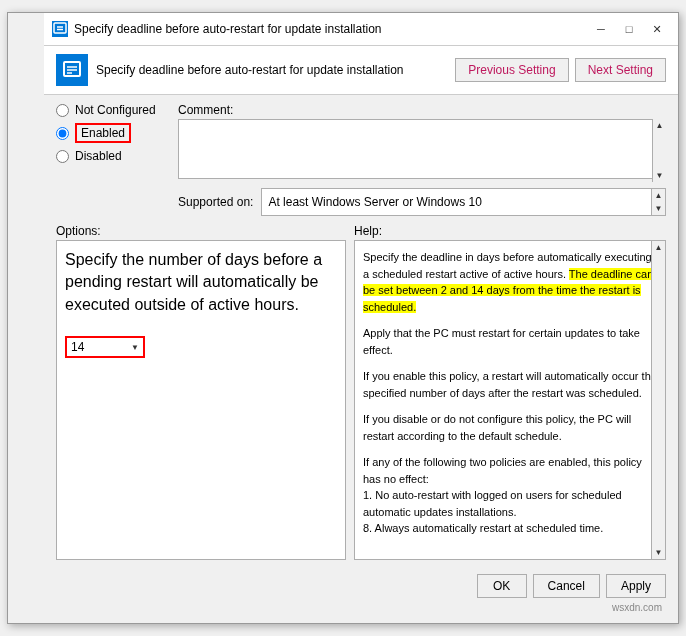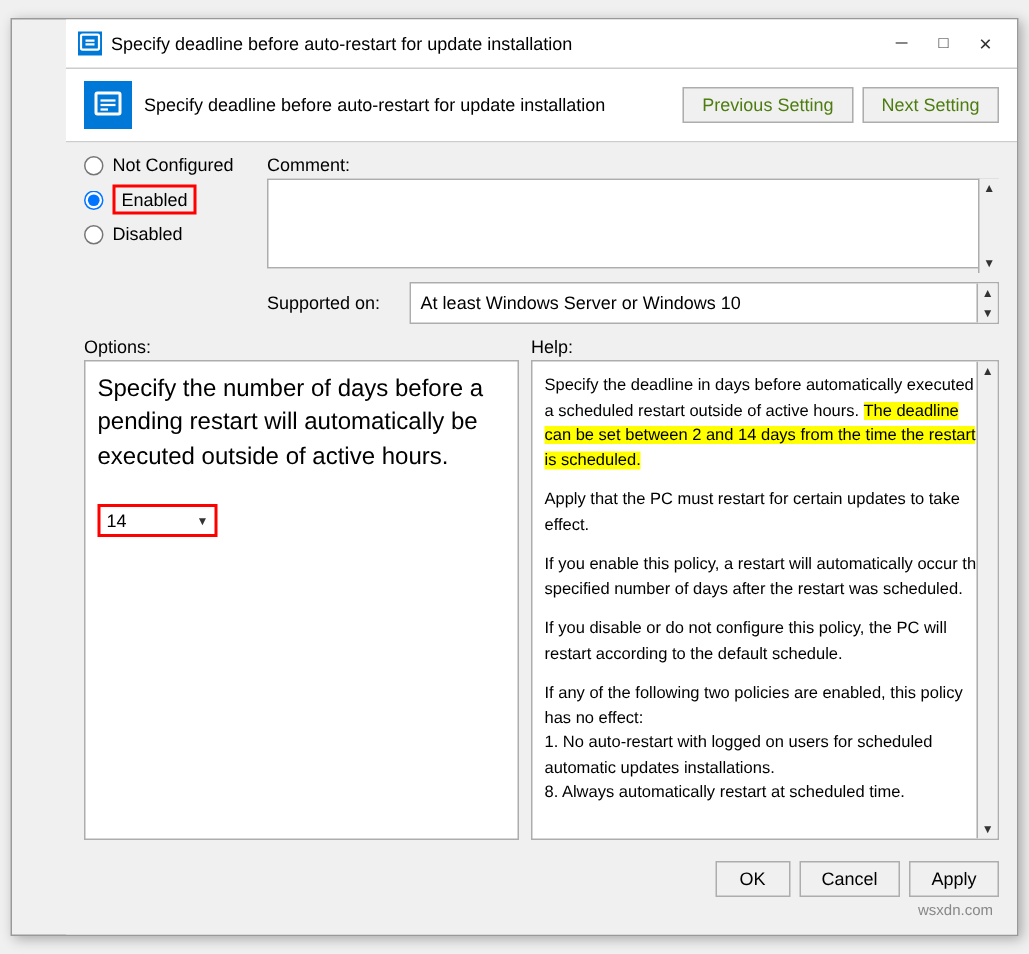--- a/index.html
+++ b/index.html
@@ -89,21 +89,21 @@
     .header-buttons {
       display: flex;
       gap: 6px;
     }
     .nav-btn {
       padding: 4px 12px;
       background: #f0f0f0;
       border: 1px solid #adadad;
       cursor: pointer;
       font-size: 12px;
-      color: #4d7c0f;
+      color: #be185d;
     }
 
     .content-area {
       padding: 8px 12px;
       background: #f0f0f0;
     }
 
     .radio-group {
       display: flex;
       flex-direction: column;
@@ -152,21 +152,21 @@
       border: 1px solid #adadad;
       background: #fff;
       resize: none;
       font-size: 12px;
       padding: 2px;
     }
 
     .supported-row {
       display: flex;
       align-items: center;
-      gap: 20px;
+      gap: 8px;
     }
     .supported-label {
       font-size: 12px;
       white-space: nowrap;
     }
     .supported-box {
       flex: 1;
       border: 1px solid #adadad;
       background: #fff;
       padding: 4px 6px;
@@ -410,21 +410,21 @@
           <div class="dropdown-box">
             <span>14</span>
             <span class="dropdown-arrow">▼</span>
           </div>
         </div>
       </div>
 
       <div class="help-panel">
         <div class="help-text">
           <p>
-            <span>Specify the deadline in days before automatically executed a scheduled restart outside of active hours. </span><span class="highlight">The deadline can be set between 2 and 14 days from the time the restart is scheduled.</span>
+            <span>Specify the deadline in days before automatically executing a scheduled restart active of active hours. </span><span class="highlight">The deadline can be set between 2 and 14 days from the time the restart is scheduled.</span>
           </p>
           <p>Apply that the PC must restart for certain updates to take effect.</p>
           <p>If you enable this policy, a restart will automatically occur the specified number of days after the restart was scheduled.</p>
           <p>If you disable or do not configure this policy, the PC will restart according to the default schedule.</p>
           <p>
             <span>If any of the following two policies are enabled, this policy has no effect:</span><br>
             <span>1. No auto-restart with logged on users for scheduled automatic updates installations.</span><br>
             <span>8. Always automatically restart at scheduled time.</span>
           </p>
         </div>

